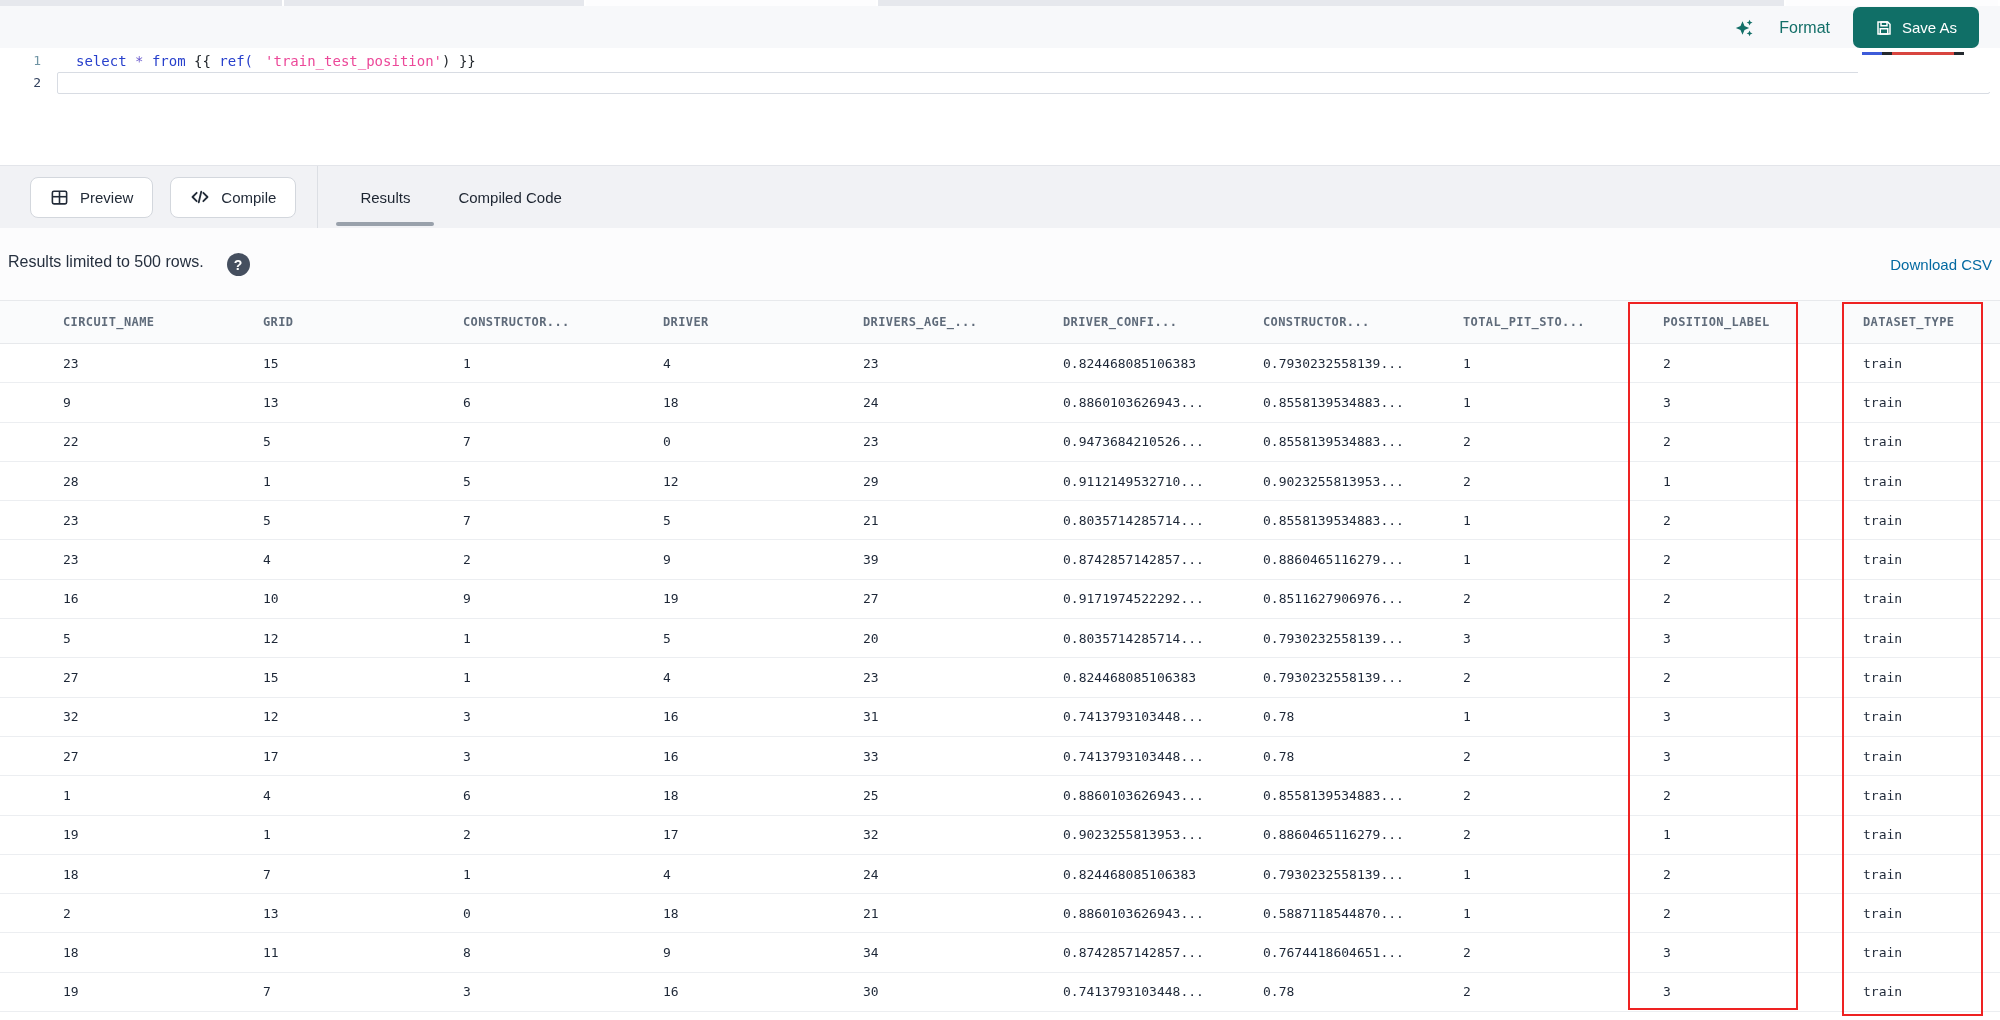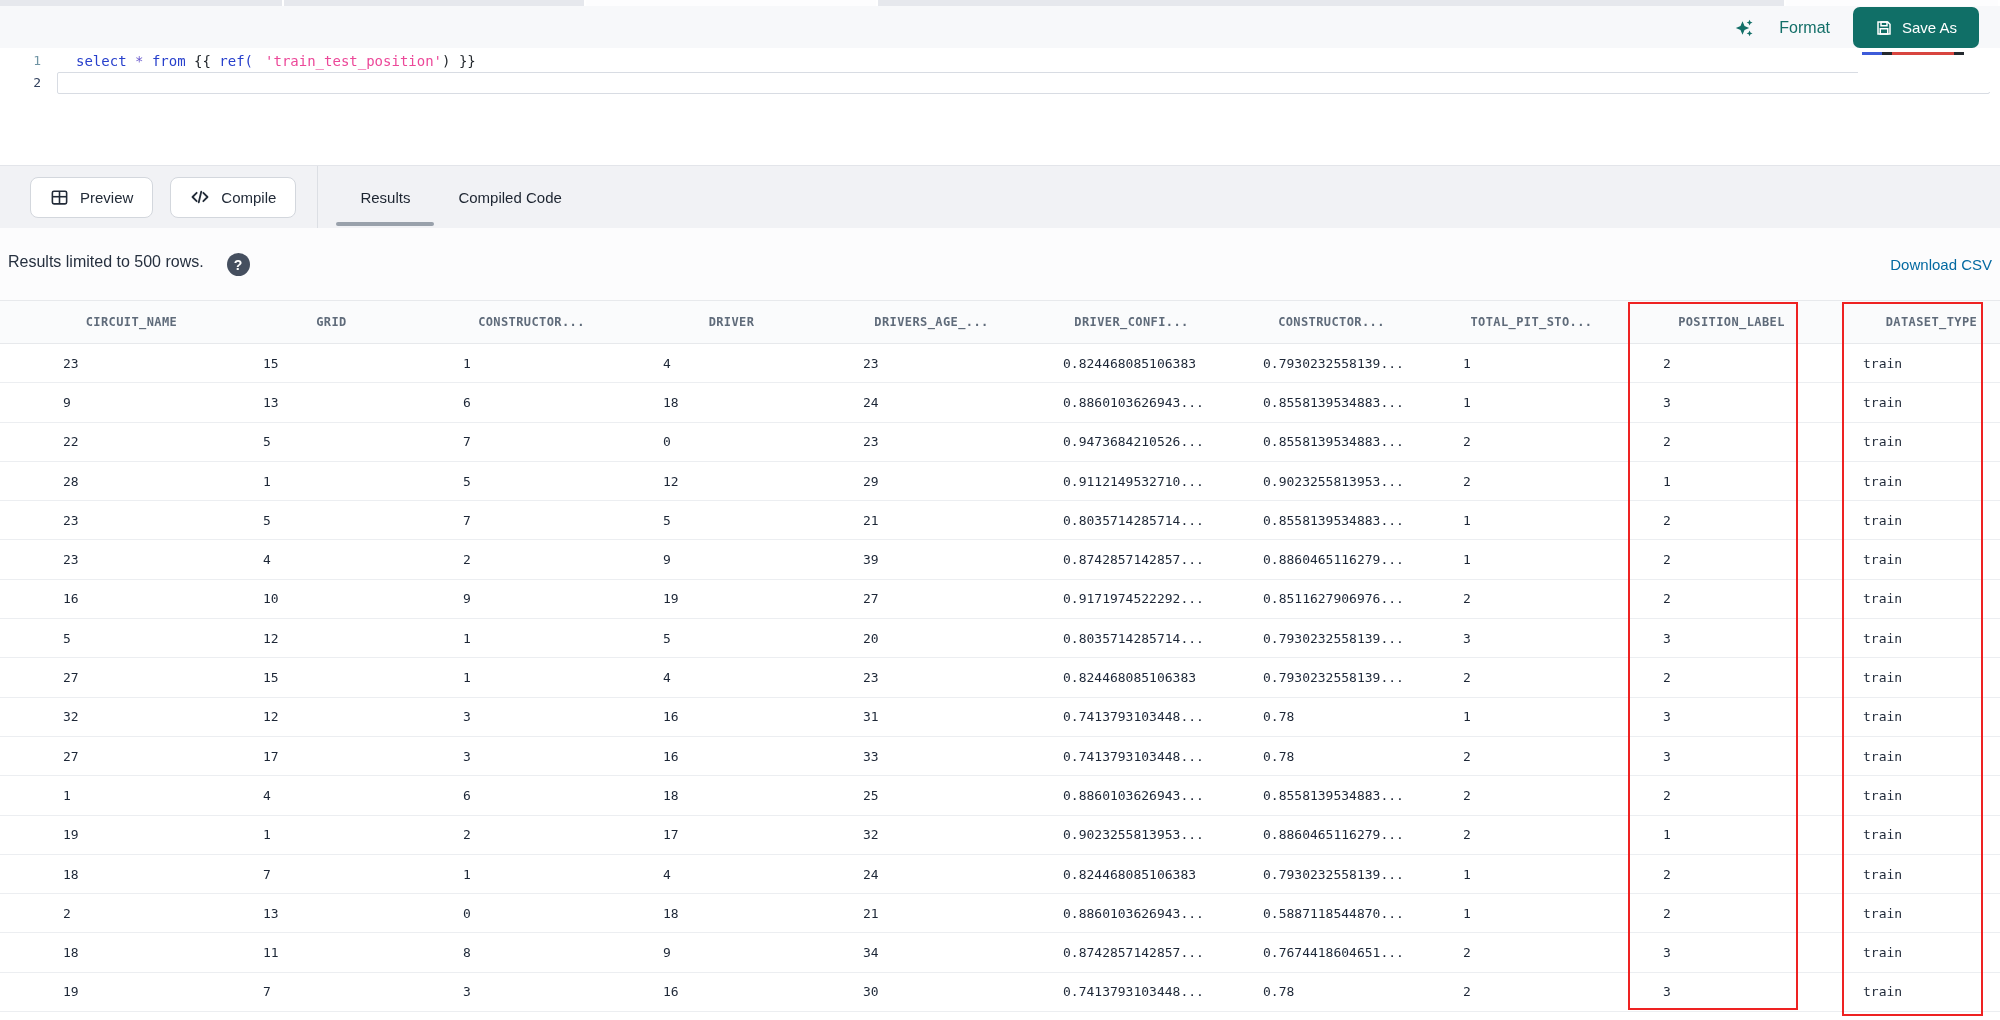--- a/index.html
+++ b/index.html
@@ -58,21 +58,21 @@
   .limit-text { position:absolute; left:8px; top:25px; font-size:16px; color:#26303f; display:flex; gap:23px; }
   .help-icon { width:23px; height:23px; border-radius:50%; background:#454f5f; color:#fff; font-size:14px;
     font-weight:bold; display:inline-flex; align-items:center; justify-content:center; cursor:pointer; }
   .download-link { position:absolute; right:8px; top:28px; font-size:15px; color:#0369a1; cursor:pointer; }
 
   
   .grid { position:absolute; top:300px; left:0; width:2000px; }
   .thead { display:grid; grid-template-columns:repeat(10,200px); height:44px; align-items:center;
     background:#fafbfc; border-top:1px solid #e7e9ec; border-bottom:1px solid #e7e9ec; }
   .th { padding-left:63px; font-family:"DejaVu Sans Mono",monospace; font-size:12px; font-weight:bold;
-    letter-spacing:0.4px; color:#5f6b7a; white-space:nowrap;text-align:center; }
+    letter-spacing:0.4px; color:#5f6b7a; white-space:nowrap; }
   .tr { display:grid; grid-template-columns:repeat(10,200px); height:39.3px; align-items:center;
     border-bottom:1px solid #eceef1; background:#fff; }
   .td { padding-left:63px; font-family:"DejaVu Sans Mono",monospace; font-size:13px; color:#1d2737; white-space:nowrap; }
 
   
   .hl-box { position:absolute; border:2px solid #ee2222; pointer-events:none; }
   .hl-box-1 { left:1628px; top:302px; width:170px; height:708px; }
   .hl-box-2 { left:1842px; top:302px; width:141px; height:714px; }
 
   .icon { display:inline-flex; }

